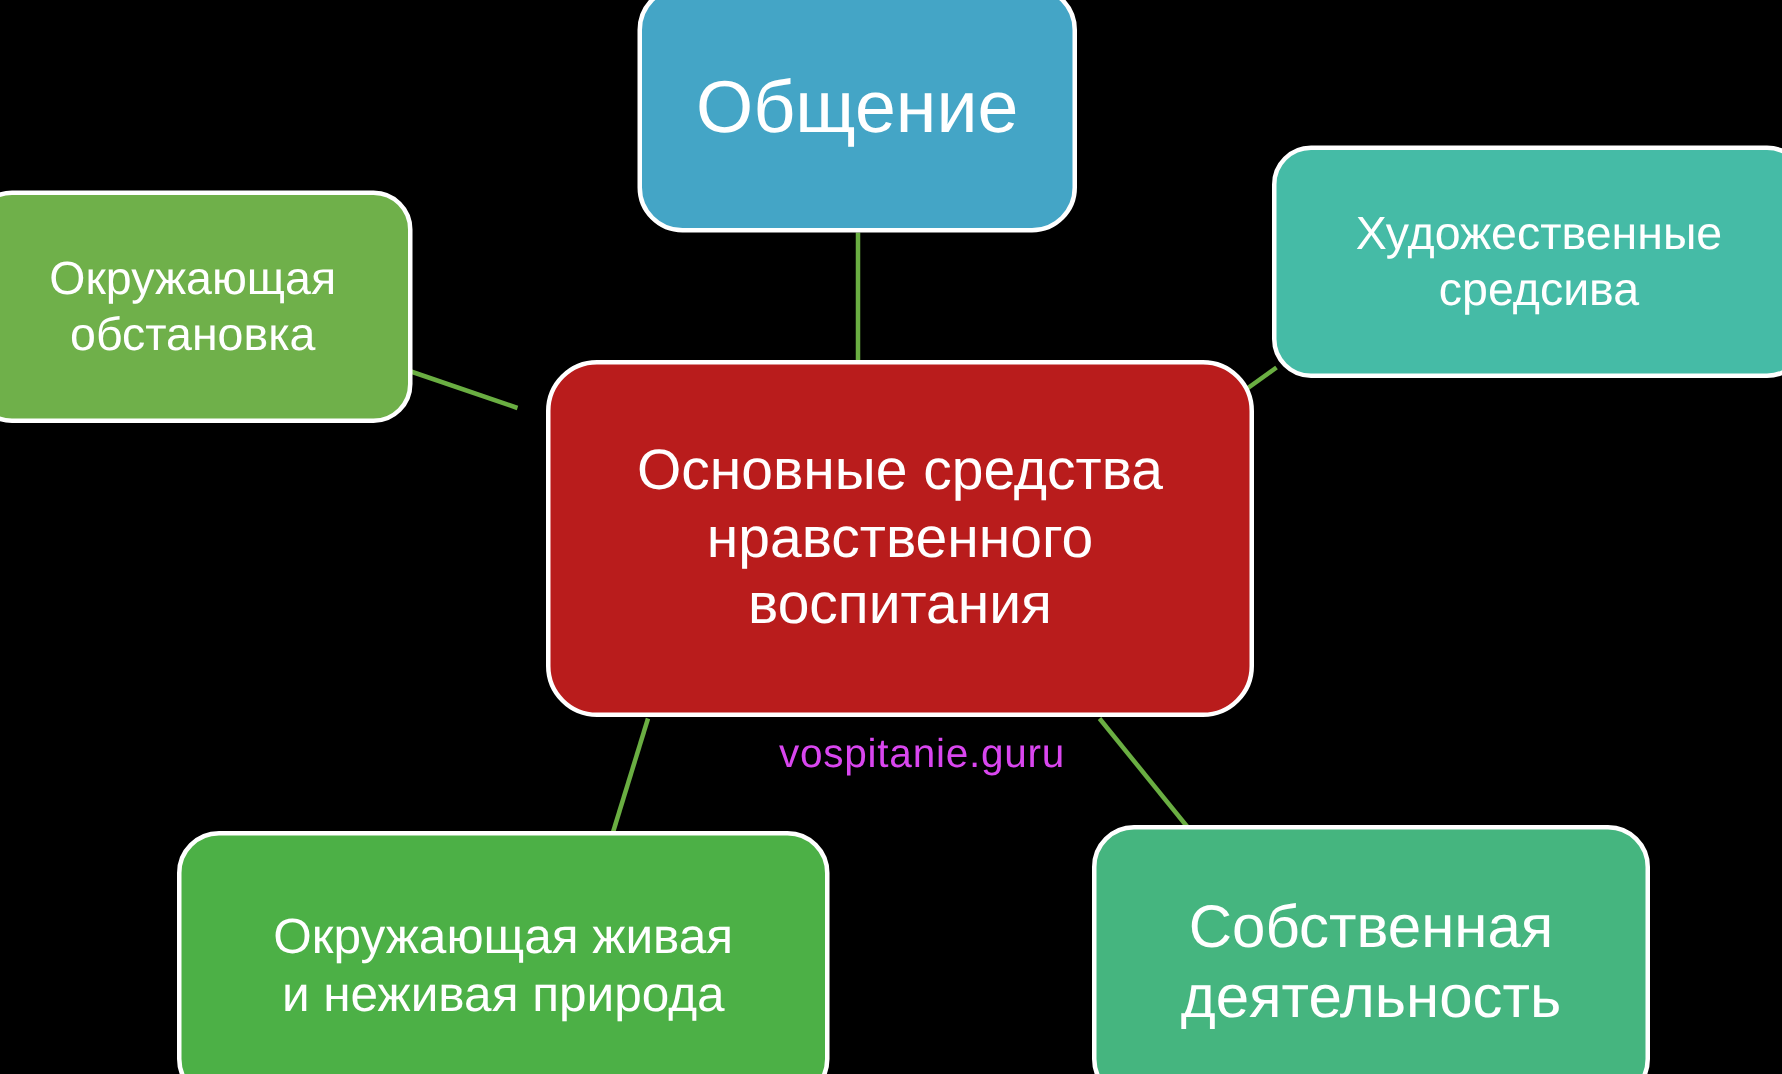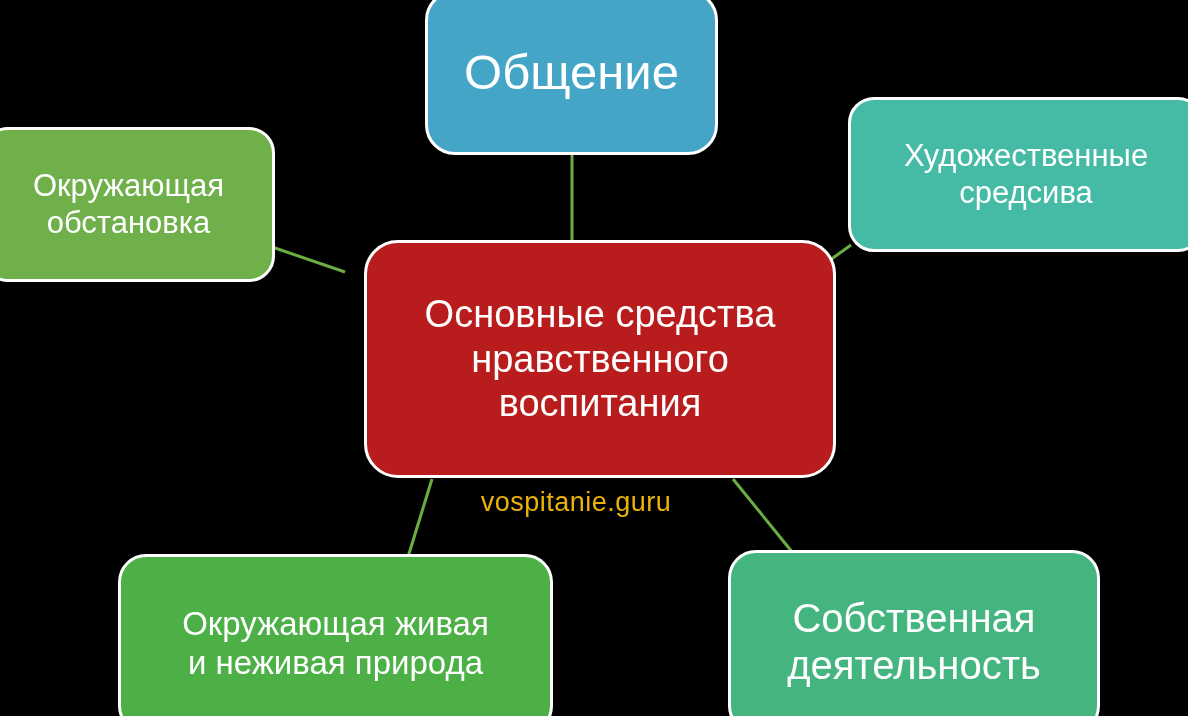--- a/index.html
+++ b/index.html
@@ -103,25 +103,25 @@
     top: 550px;
     width: 372px;
     height: 184px;
     background: #45b57f;
     font-size: 40px;
     border-radius: 28px;
   }
 
   #watermark {
     position: absolute;
-    left: 456px;
+    left: 470px;
     top: 487px;
     width: 240px;
-    text-align: center;
-    color: #eab308;
+    text-align: right;
+    color: #d946ef;
     font-size: 27px;
     letter-spacing: 0.5px;
     z-index: 3;
     white-space: nowrap;
   }
 </style>
 </head>
 <body>
 
 <div id="canvas">

